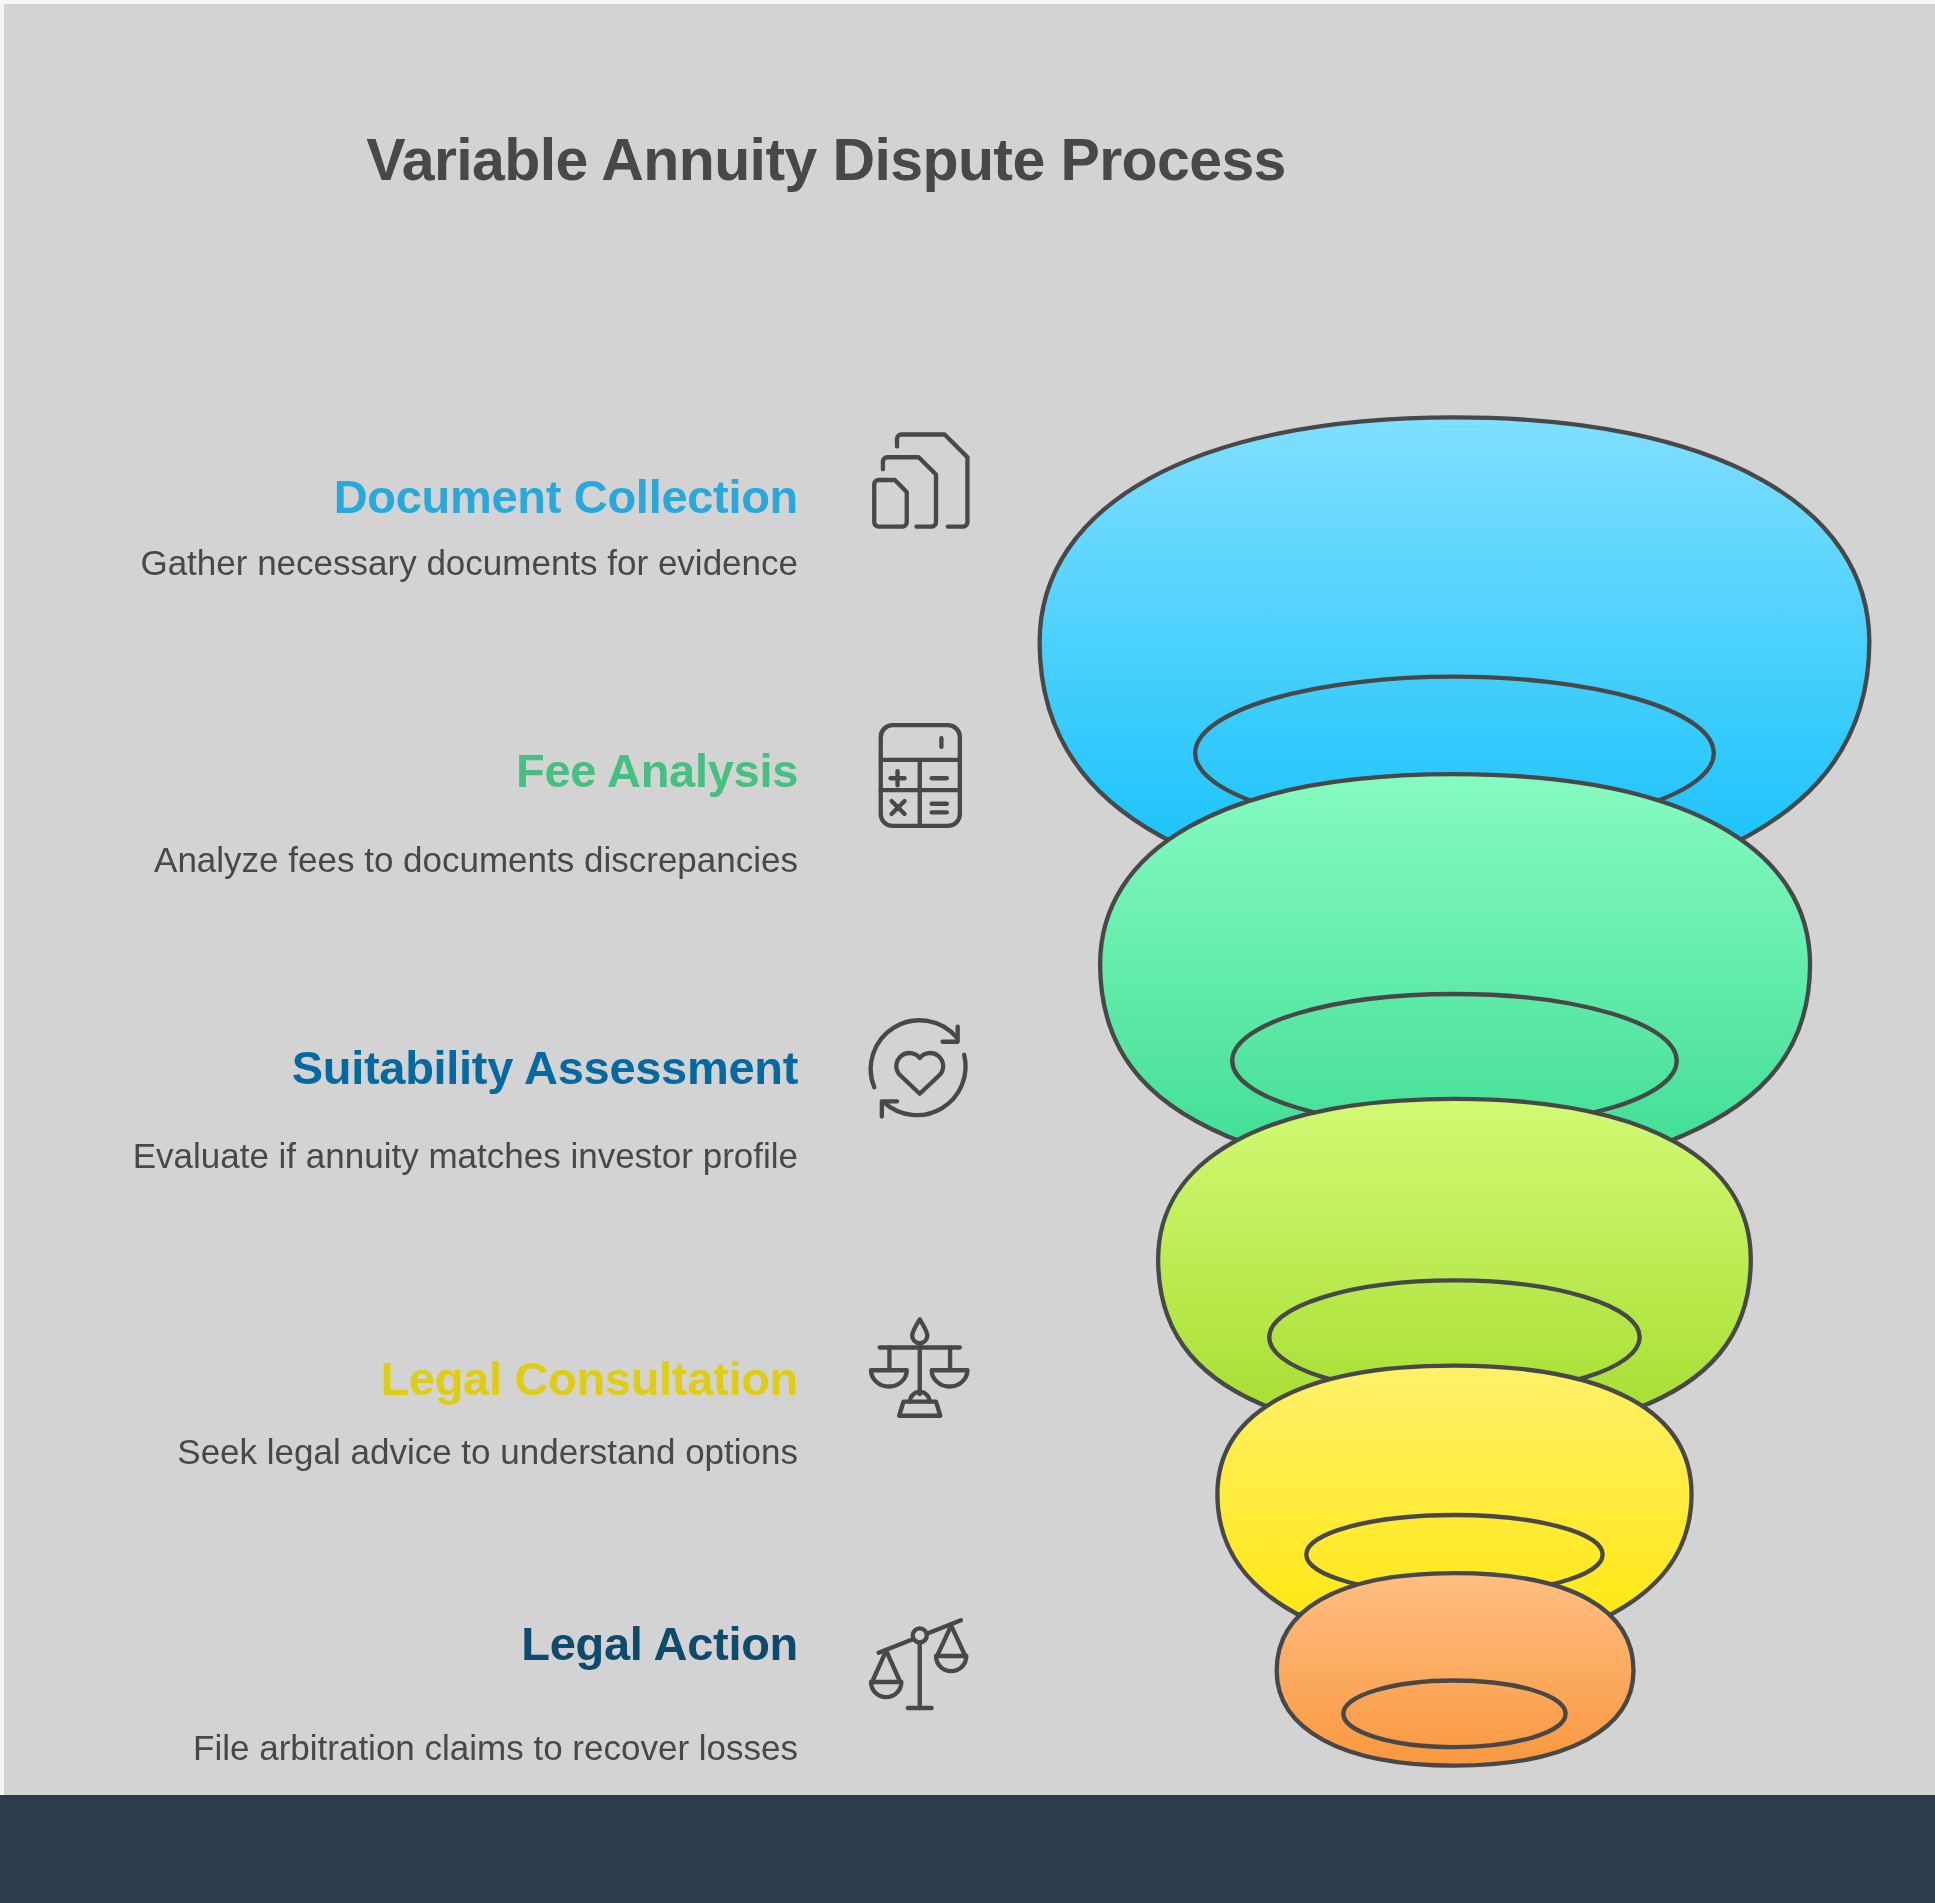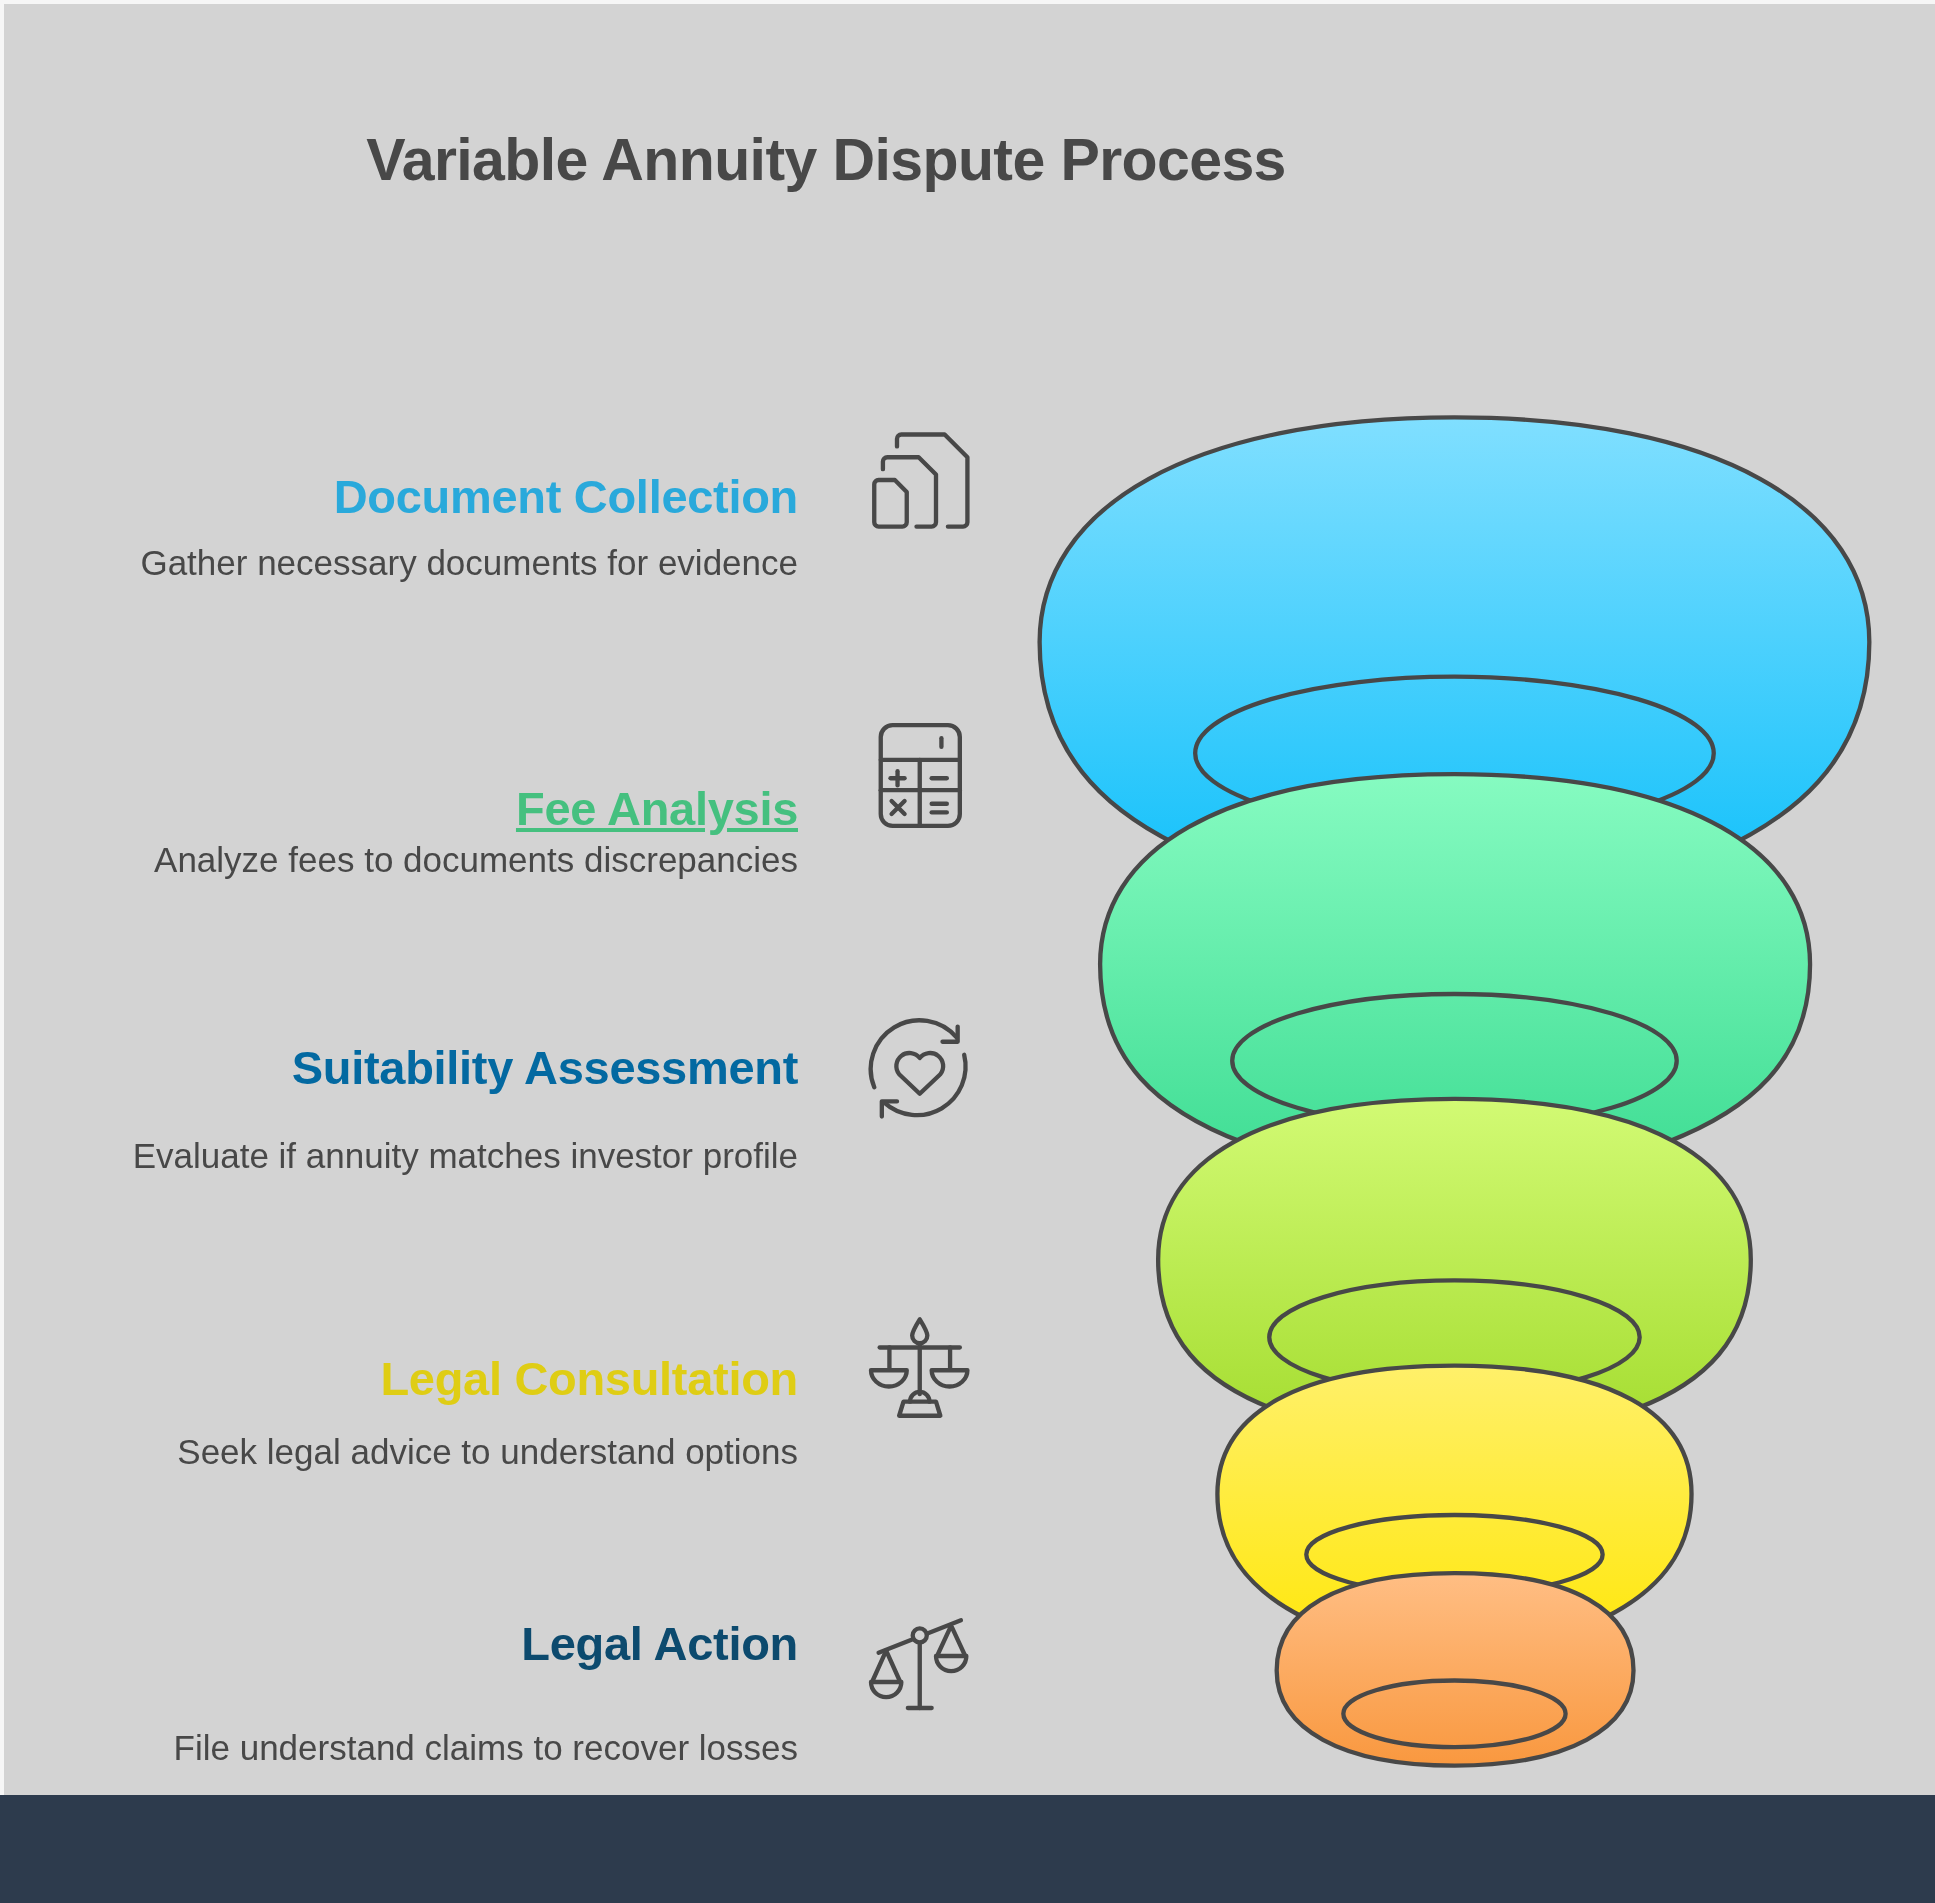--- a/index.html
+++ b/index.html
@@ -46,21 +46,21 @@
 <div class="step-title" style="top:447px;color:#29a9db;margin-top:22px;">Document Collection</div>
 <div class="step-desc" style="top:543px;">Gather necessary documents for evidence</div>
 <div class="icon" style="top:415px;">
   <svg viewBox="0 0 240 220" fill="none" stroke="#484848" stroke-width="8" stroke-linecap="round" stroke-linejoin="round">
     <path d="M72 48 V34 a8 8 0 0 1 8 -8 H160 L202 68 V188 a8 8 0 0 1 -8 8 H166"></path>
     <path d="M46 90 V76 a8 8 0 0 1 8 -8 H112 L144 100 V188 a8 8 0 0 1 -8 8 H108"></path>
     <path d="M30 118 a8 8 0 0 1 8 -8 H68 L90 132 V188 a8 8 0 0 1 -8 8 H38 a8 8 0 0 1 -8 -8 Z"></path>
   </svg>
 </div>
 
-<div class="step-title" style="top:781px;color:#45c07f;text-decoration:underline;">Fee Analysis</div>
+<div class="step-title" style="top:743px;color:#45c07f;">Fee Analysis</div>
 <div class="step-desc" style="top:840px;">Analyze fees to documents discrepancies</div>
 <div class="icon" style="top:710px;">
   <svg viewBox="0 0 240 220" fill="none" stroke="#484848" stroke-width="8" stroke-linecap="round" stroke-linejoin="round">
     <rect x="42" y="18" width="146" height="186" rx="22"></rect>
     <line x1="42" y1="82" x2="188" y2="82"></line>
     <line x1="42" y1="138" x2="188" y2="138"></line>
     <line x1="114" y1="82" x2="114" y2="204"></line>
     <line x1="154" y1="42" x2="154" y2="58"></line>
     <line x1="60" y1="116" x2="86" y2="116"></line>
       <line x1="73" y1="103" x2="73" y2="129"></line>
@@ -94,21 +94,21 @@
     <line x1="58" y1="74" x2="58" y2="114"></line>
     <line x1="170" y1="74" x2="170" y2="114"></line>
     <path d="M24 116 H90 a33 30 0 0 1 -66 0 Z"></path>
     <path d="M136 116 H202 a33 30 0 0 1 -66 0 Z"></path>
     <path d="M96 174 a18 18 0 0 1 36 0"></path>
     <path d="M84 174 H144 L152 200 H76 Z"></path>
   </svg>
 </div>
 
 <div class="step-title" style="top:1616px;color:#0c4a6e;">Legal Action</div>
-<div class="step-desc" style="top:1728px;">File understand claims to recover losses</div>
+<div class="step-desc" style="top:1728px;">File arbitration claims to recover losses</div>
 <div class="icon" style="top:1604px;">
   <svg viewBox="0 0 240 220" fill="none" stroke="#484848" stroke-width="8" stroke-linecap="round" stroke-linejoin="round">
     <line x1="38" y1="80" x2="190" y2="20"></line>
     <circle cx="114" cy="48" r="13" fill="#d3d3d3"></circle>
     <line x1="114" y1="62" x2="114" y2="182"></line>
     <line x1="92" y1="182" x2="136" y2="182"></line>
     <path d="M52 76 L26 134 M52 76 L78 134"></path>
     <path d="M24 134 H80 a28 28 0 0 1 -56 0 Z"></path>
     <path d="M172 30 L146 86 M172 30 L198 86"></path>
     <path d="M144 86 H200 a28 28 0 0 1 -56 0 Z"></path>

